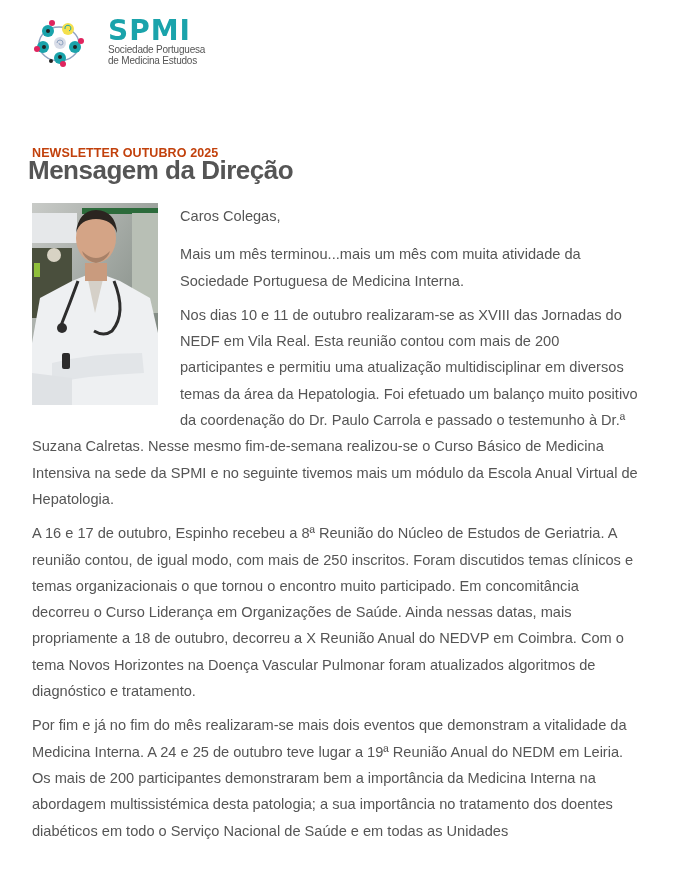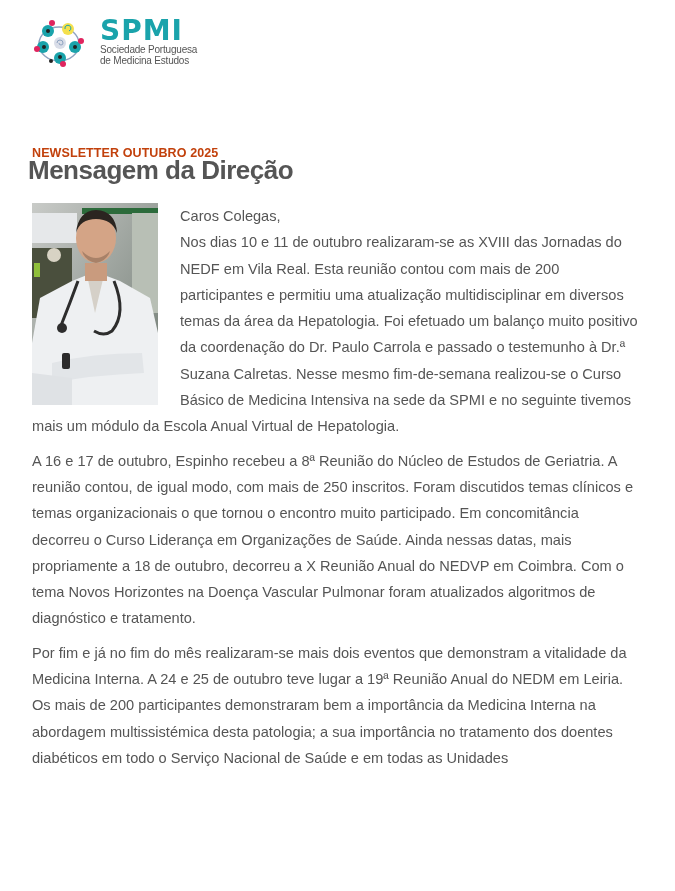--- a/index.html
+++ b/index.html
@@ -1,20 +1,20 @@
 <!DOCTYPE html>
 <html><head>
 <meta charset="utf-8">
 <style>
   html, body { margin: 0; padding: 0; background: #ffffff; }
   body { width: 675px; height: 891px; overflow: hidden; position: relative;
          font-family: "Liberation Sans", "DejaVu Sans", sans-serif; color: #555555; }
   .header { position: absolute; left: 32px; top: 16px; height: 52px; display: flex; align-items: center; }
   .logo-mark { width: 56px; height: 50px; position: relative; }
-  .logo-text { margin-left: 12px; display: flex; flex-direction: column; justify-content: center; }
+  .logo-text { margin-left: 20px; display: flex; flex-direction: column; justify-content: center; }
   .logo-abbr { font-family: "DejaVu Sans", sans-serif; font-weight: bold; font-size: 28px; line-height: 26px;
                color: #1aa3ab; letter-spacing: 1px; }
   .logo-sub { font-size: 10px; line-height: 11px; color: #555555; letter-spacing: -0.2px; }
   .eyebrow { position: absolute; left: 32px; top: 146px; font-size: 12.5px; font-weight: bold;
              color: #c2410c; letter-spacing: 0.1px; }
   .title { position: absolute; left: 28px; top: 155px; font-size: 26px; font-weight: bold; color: #555555;
            letter-spacing: -0.5px; margin: 0; }
   .content { position: absolute; left: 32px; top: 203px; width: 606px; font-size: 14.6px; line-height: 26.3px;
              color: #555555; }
   .photo { float: left; width: 126px; height: 202px; margin: 0 22px 6px 0; position: relative; overflow: hidden; }
@@ -79,17 +79,18 @@
       <path d="M44 30 Q46 8 64 7 Q84 8 85 30 Q80 16 64 16 Q48 16 44 30 Z" fill="#2b2520"></path>
       <path d="M50 48 Q64 62 78 48 Q75 58 64 60 Q53 58 50 48 Z" fill="#8a6a55" opacity="0.6"></path>
       <path d="M46 78 Q38 100 30 120 Q28 126 32 126" fill="none" stroke="#2d2d2d" stroke-width="3"></path>
       <circle cx="30" cy="125" r="5" fill="#2d2d2d"></circle>
       <path d="M82 78 Q95 110 80 128 Q72 134 62 128" fill="none" stroke="#2d2d2d" stroke-width="3"></path>
       <path d="M20 160 Q60 150 110 150 L112 170 Q60 172 20 180 Z" fill="#e2e5e8"></path>
       <rect x="30" y="150" width="8" height="16" rx="2" fill="#2b2b2b"></rect>
       <path d="M0 202 L0 170 L40 175 L40 202 Z" fill="#dfe2e5"></path>
     </svg>
   </div>
-  <p style="margin-bottom:0">Caros Colegas,</p>
+  <p style="margin-bottom:12px">Caros Colegas,</p>
+  <p>Mais um mês terminou...mais um mês com muita atividade da Sociedade Portuguesa de Medicina Interna.</p>
   <p>Nos dias 10 e 11 de outubro realizaram-se as XVIII das Jornadas do NEDF em Vila Real. Esta reunião contou com mais de 200 participantes e permitiu uma atualização multidisciplinar em diversos temas da área da Hepatologia. Foi efetuado um balanço muito positivo da coordenação do Dr. Paulo Carrola e passado o testemunho à Dr.ª Suzana Calretas. Nesse mesmo fim-de-semana realizou-se o Curso Básico de Medicina Intensiva na sede da SPMI e no seguinte tivemos mais um módulo da Escola Anual Virtual de Hepatologia.</p>
   <p>A 16 e 17 de outubro, Espinho recebeu a 8ª Reunião do Núcleo de Estudos de Geriatria. A reunião contou, de igual modo, com mais de 250 inscritos. Foram discutidos temas clínicos e temas organizacionais o que tornou o encontro muito participado. Em concomitância decorreu o Curso Liderança em Organizações de Saúde. Ainda nessas datas, mais propriamente a 18 de outubro, decorreu a X Reunião Anual do NEDVP em Coimbra. Com o tema Novos Horizontes na Doença Vascular Pulmonar foram atualizados algoritmos de diagnóstico e tratamento.</p>
   <p>Por fim e já no fim do mês realizaram-se mais dois eventos que demonstram a vitalidade da Medicina Interna. A 24 e 25 de outubro teve lugar a 19ª Reunião Anual do NEDM em Leiria. Os mais de 200 participantes demonstraram bem a importância da Medicina Interna na abordagem multissistémica desta patologia; a sua importância no tratamento dos doentes diabéticos em todo o Serviço Nacional de Saúde e em todas as Unidades</p>
 </div>
 
 </body></html>

